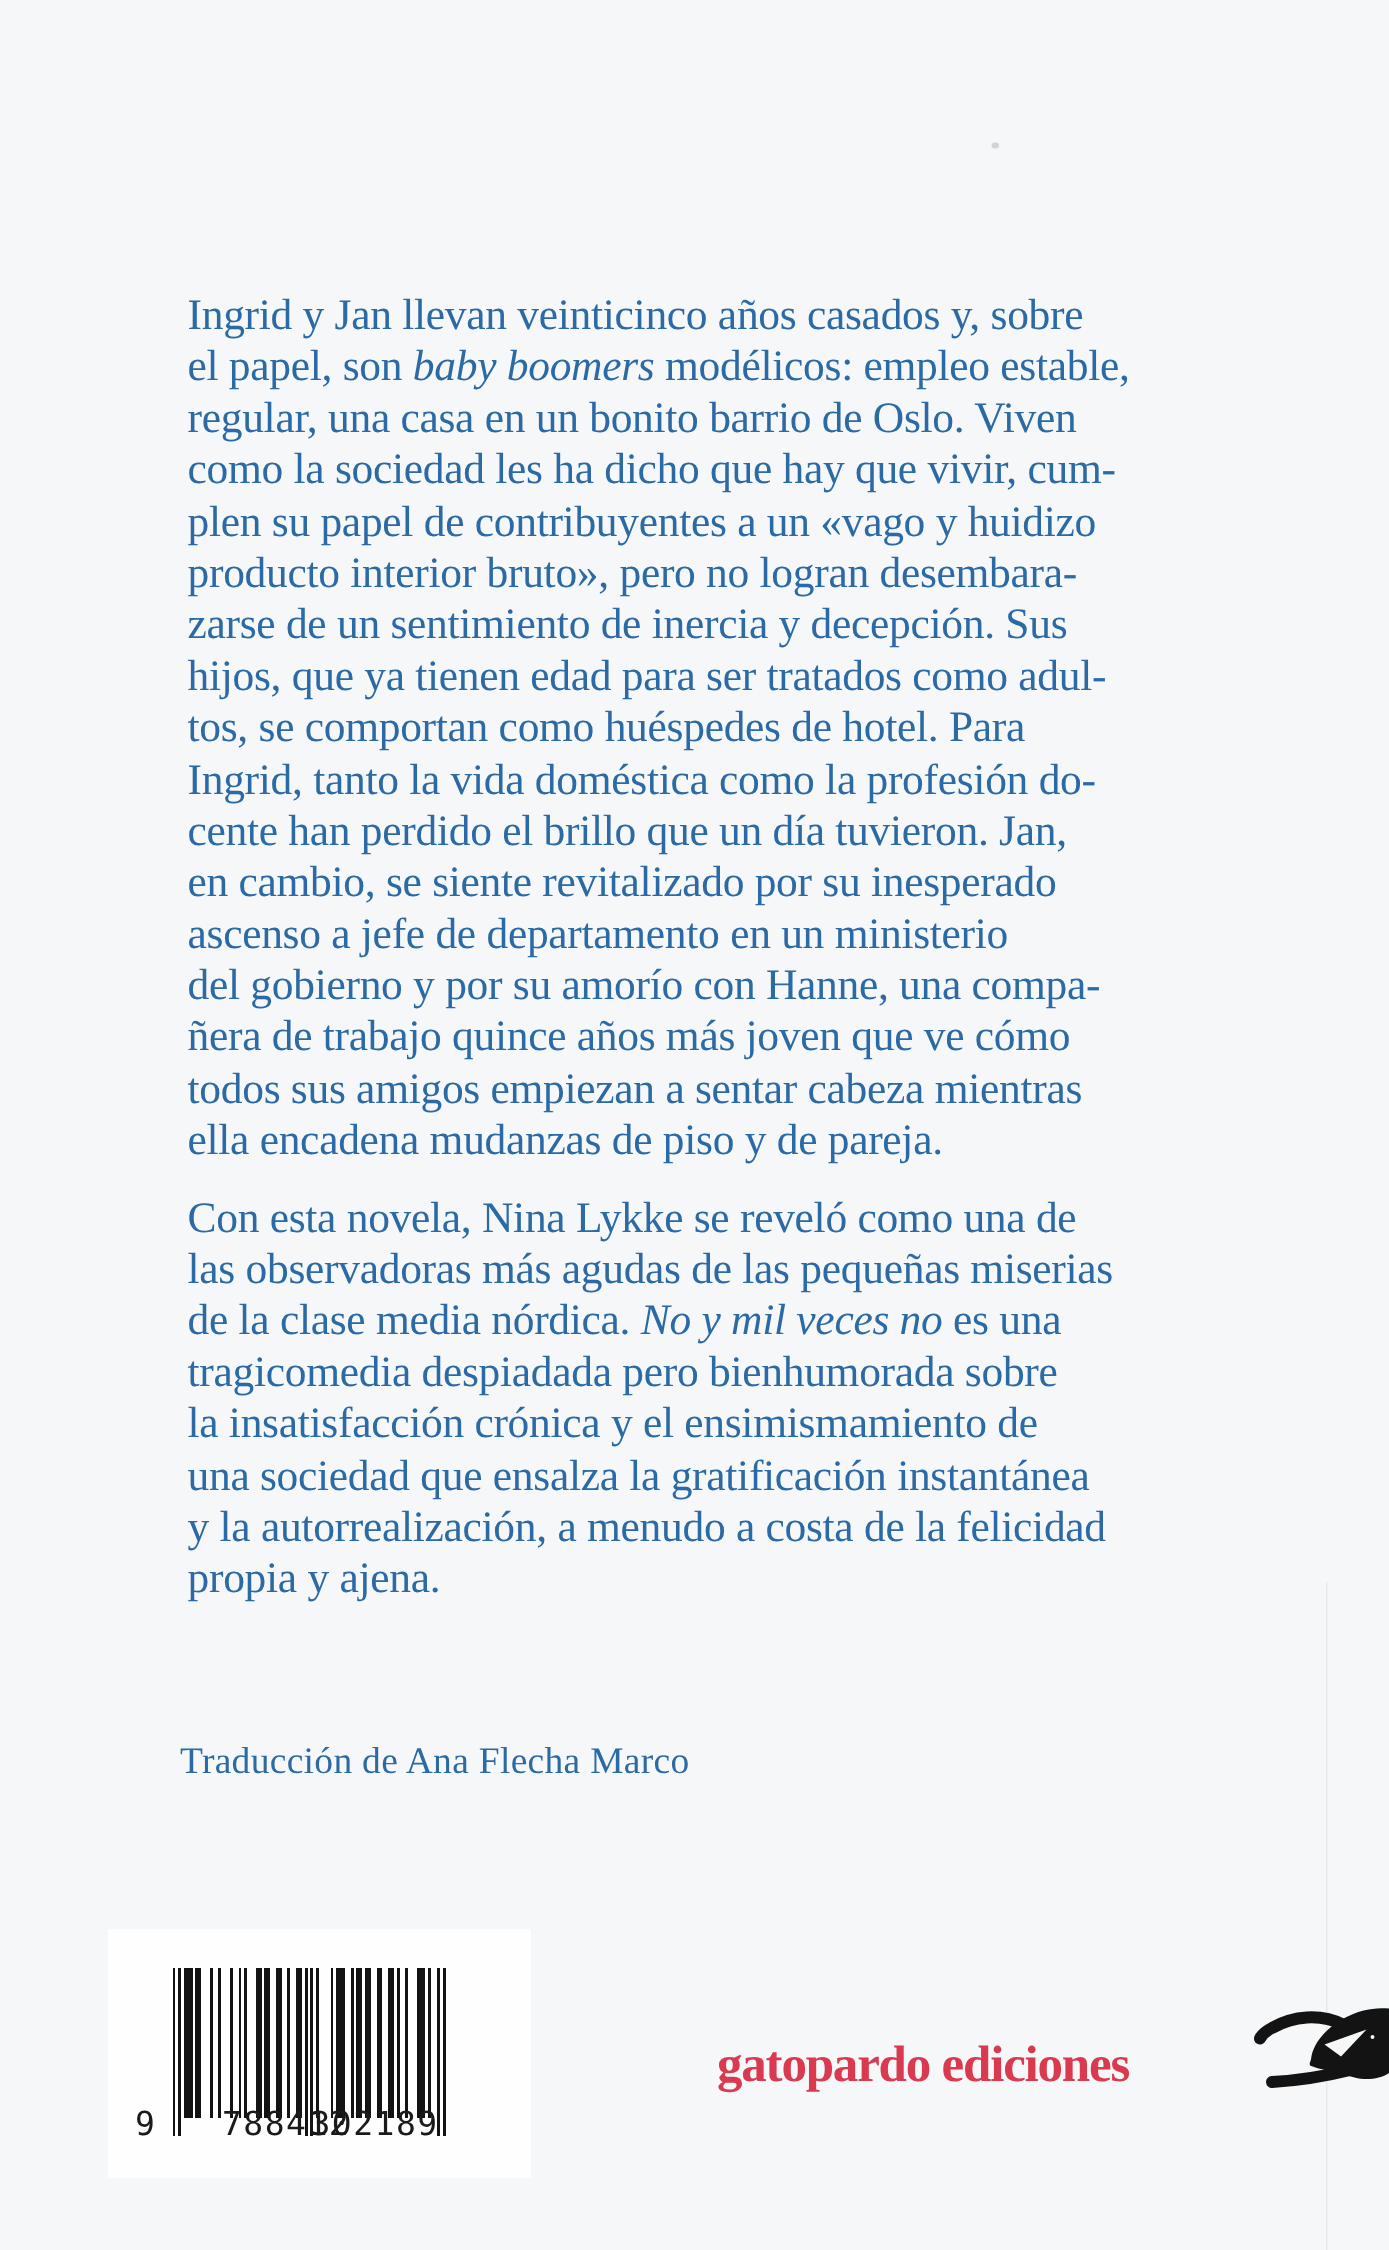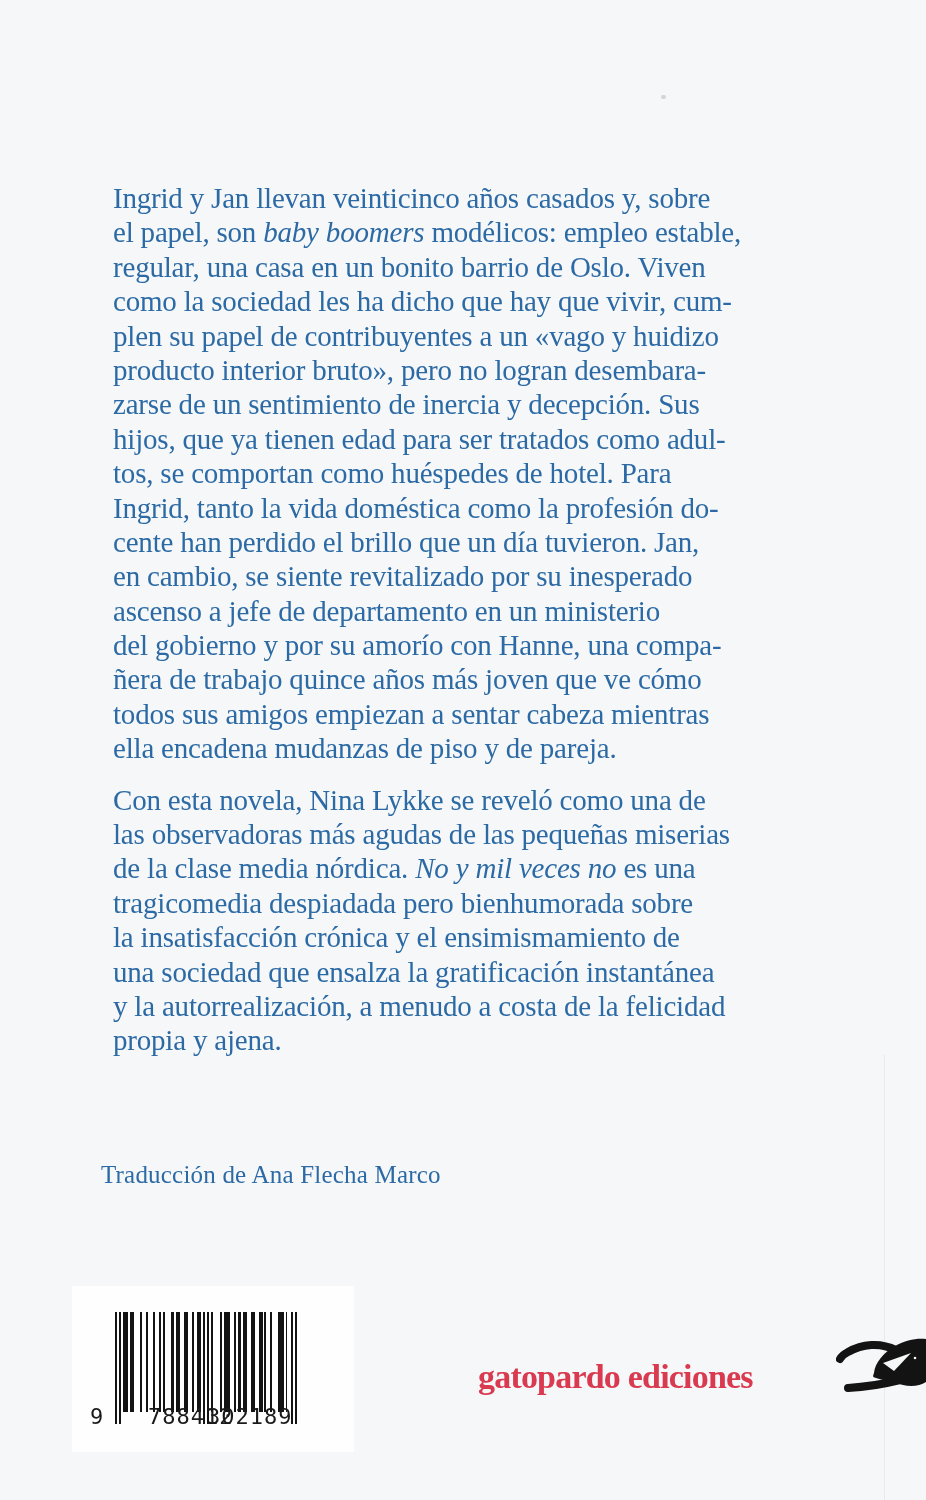--- a/index.html
+++ b/index.html
@@ -17,32 +17,32 @@
   }
   
   .synopsis{
     position:absolute;
     left:113px;top:181px;
     width:760px;
     color:#2c6aa5;
     font-size:29px;
     letter-spacing:-0.2px;
   }
-  .paragraph{margin:0;}
+  .paragraph{margin:12px;}
   .paragraph + .paragraph{margin-top:17px;}
   .line{
     height:34.4px;
     line-height:34.4px;
     white-space:nowrap;
   }
   .line em{font-style:italic;}
   
   .translator{
     position:absolute;
-    left:101px;top:1161px;
+    left:120px;top:1161px;
     color:#2c6aa5;
     font-size:25px;
     letter-spacing:0.2px;
     white-space:nowrap;
     text-align:right;
   }
   
   .barcode-panel{
     position:absolute;
     left:72px;top:1286px;

